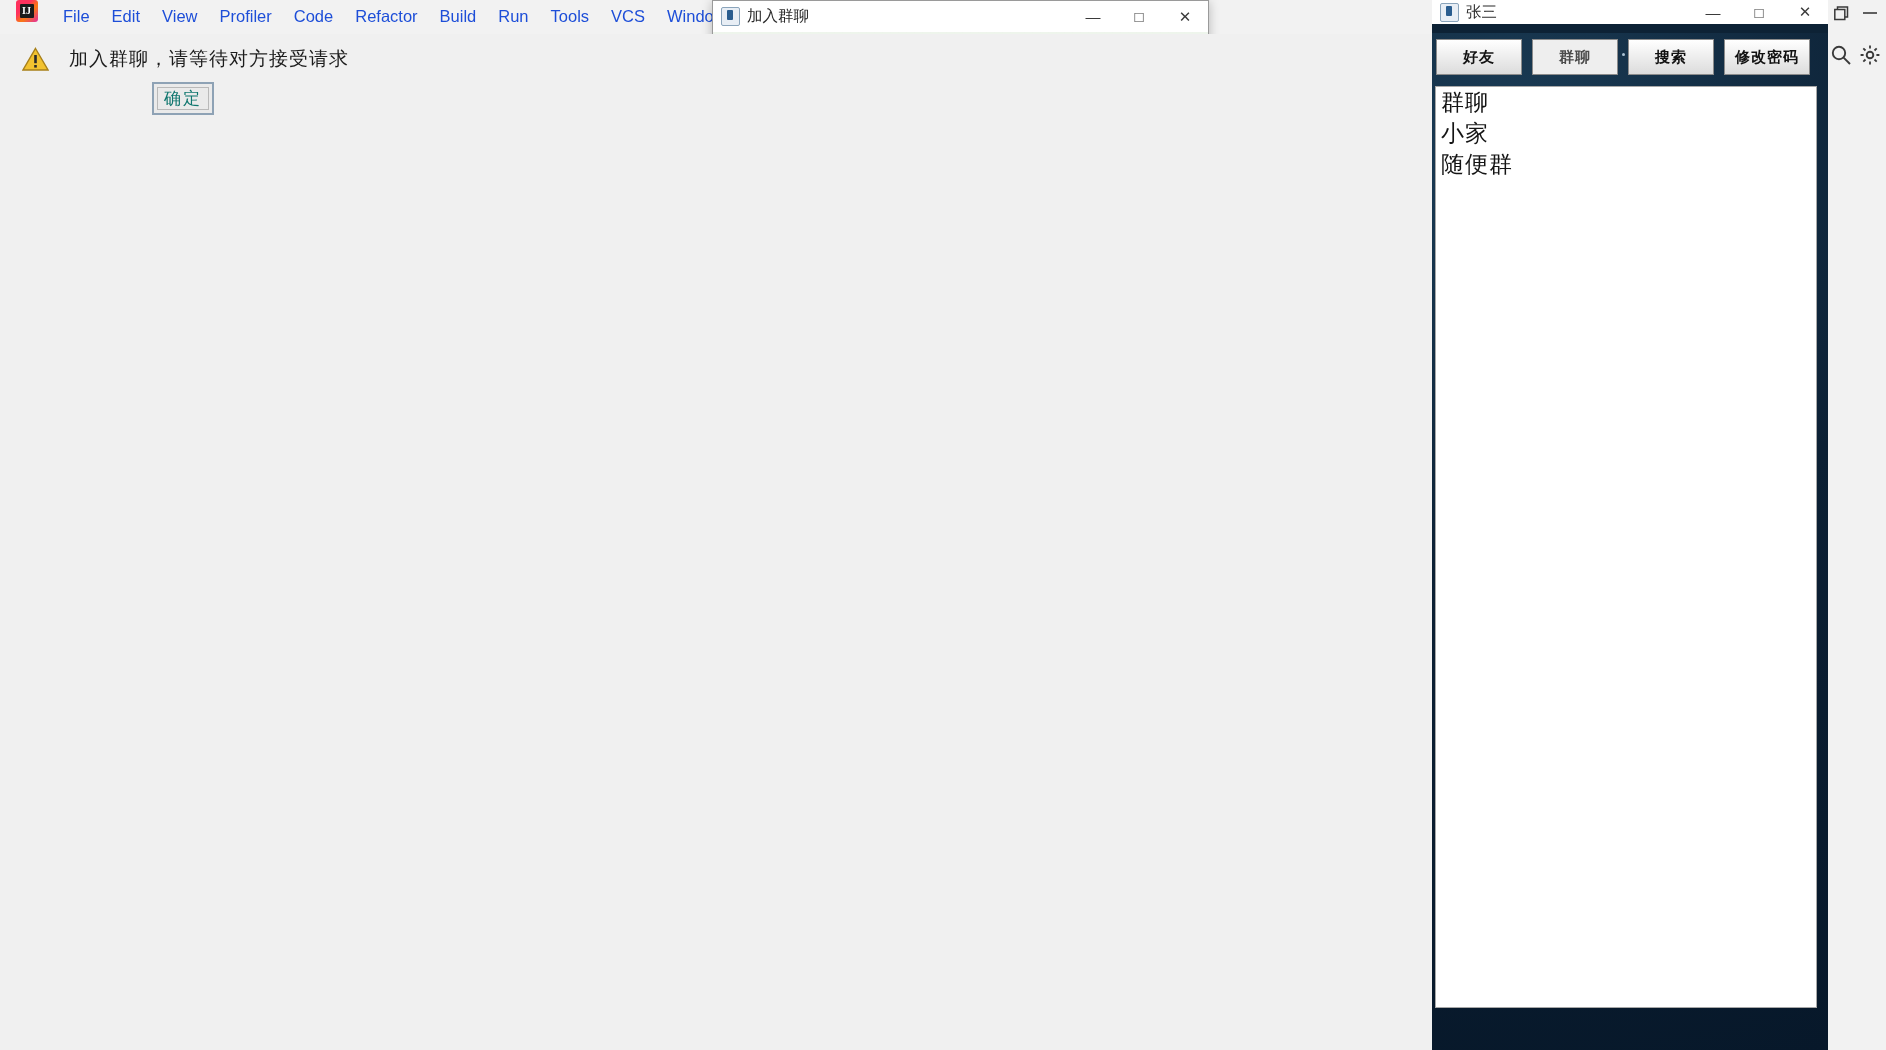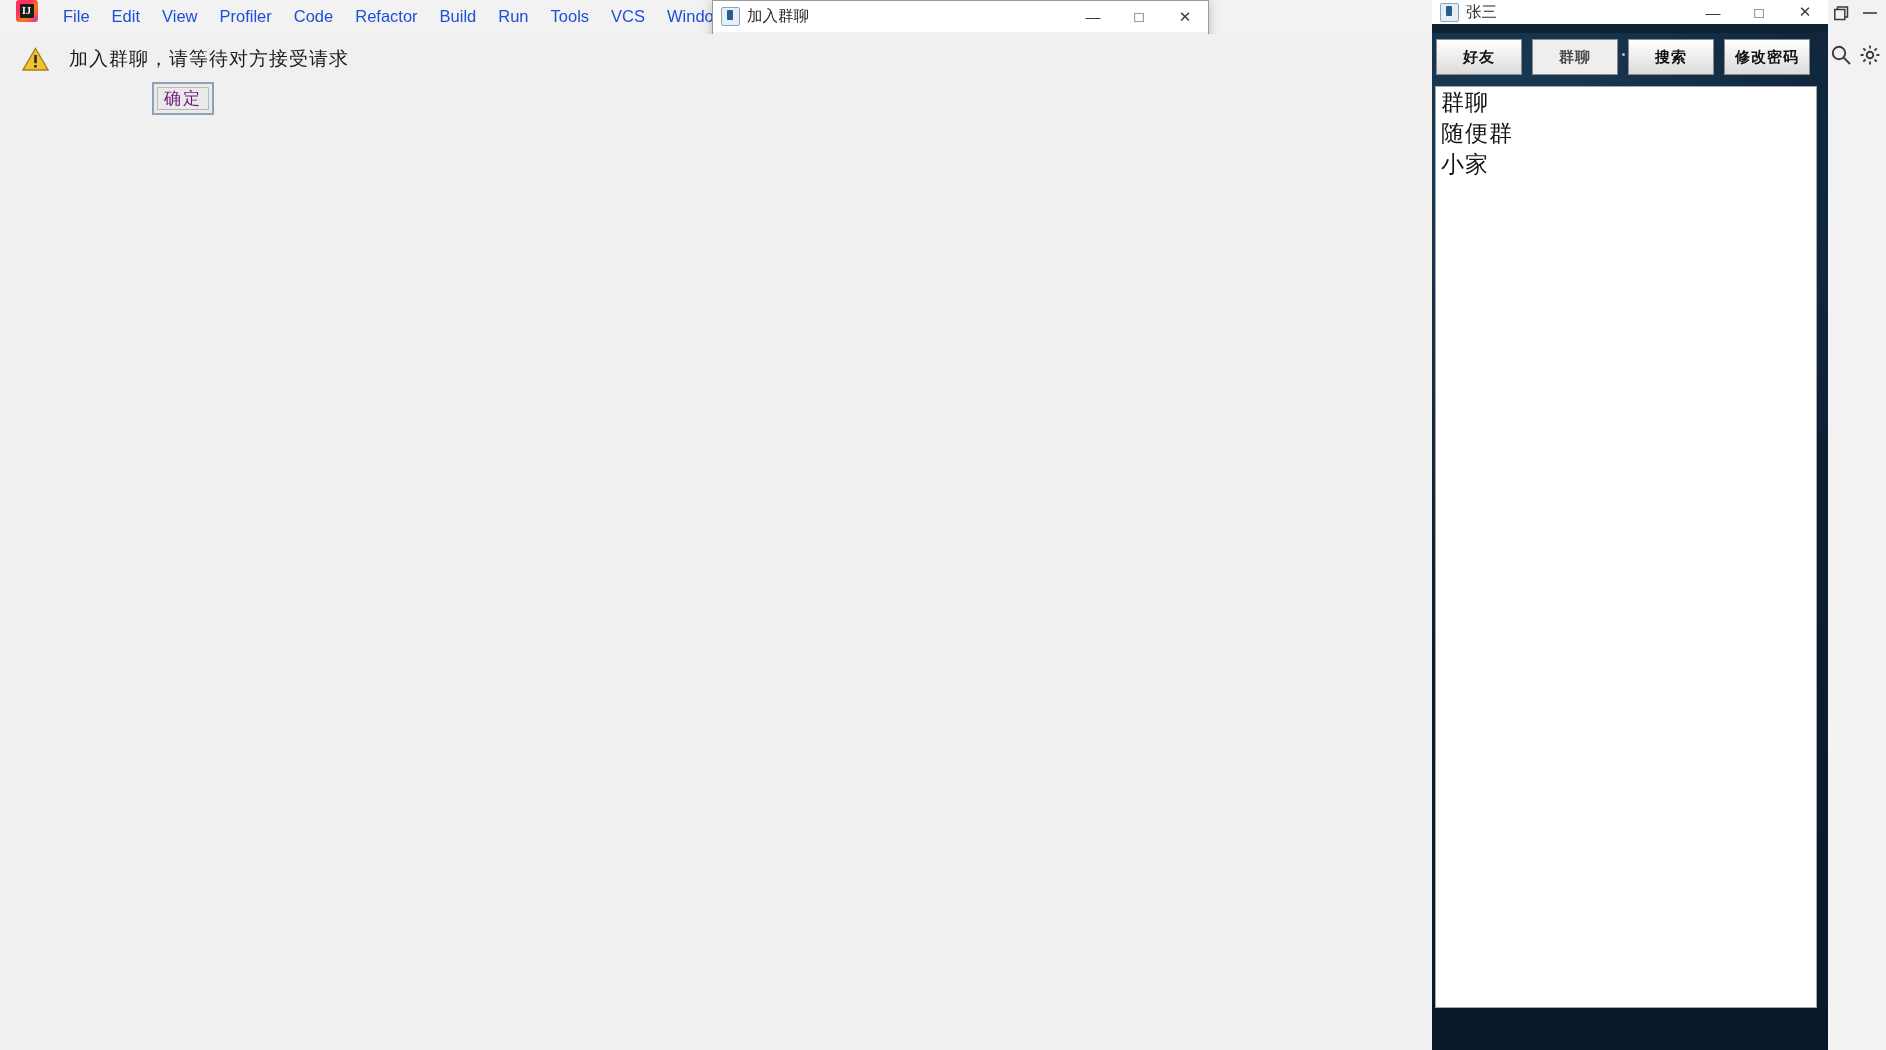--- a/index.html
+++ b/index.html
@@ -152,21 +152,21 @@
   #alertdlg{left:773px;top:213px;width:369px;height:120px;border:1px solid #8d8d8d;background:#f0f0f0;box-shadow:0 3px 14px rgba(0,0,0,.3);}
   #alerthdr{height:34px;background:#fff;display:flex;align-items:center;padding:0 0 0 12px;}
   #alerthdr .t{font-size:16px;color:#2b2b2b;}
   #alerthdr .x{margin-left:auto;width:46px;height:34px;display:flex;align-items:center;justify-content:center;font-size:19px;color:#3a3a3a;}
   #alertbody{position:absolute;left:0;top:34px;right:0;bottom:0;background:#f0f0f0;}
   #alertmsg{display:flex;align-items:center;gap:20px;padding:12px 0 0 22px;}
   #alertmsg .txt{font-family:"DejaVu Serif","Liberation Serif",serif;font-size:19px;color:#1c1c1c;letter-spacing:1px;}
   #alertok{position:absolute;left:152px;top:48px;width:58px;height:29px;background:#eaeaea;border:2px solid #8ea2b5;
      display:flex;align-items:center;justify-content:center;}
   #alertok .inner{width:50px;height:21px;border:1px solid #b9b9b9;display:flex;align-items:center;justify-content:center;
-     font-family:"DejaVu Serif","Liberation Serif",serif;font-size:17px;color:#701a75;letter-spacing:2px;}
+     font-family:"DejaVu Serif","Liberation Serif",serif;font-size:17px;color:#0f766e;letter-spacing:2px;}
 
   
   #clientwin{left:1432px;top:0;width:396px;height:1050px;background:#0d2235;border:none;box-shadow:none;}
   #clientwin .jtitle{height:24px;background:#fff;}
   #clientbody{position:absolute;left:0;top:33px;right:0;bottom:0;
      background:radial-gradient(circle at 20% 12%, #1b3d57 0%, #0c2034 45%, #07182a 100%);overflow:hidden;}
   .star{position:absolute;background:#cfe6f5;border-radius:50%;opacity:.8;}
   #clienttabs{position:absolute;left:0;top:6px;width:100%;height:36px;display:flex;gap:10px;padding-left:4px;}
   .ctab{width:84px;height:34px;background:linear-gradient(180deg,#ffffff,#dcdcdc);border:1px solid #8b8b8b;
      display:flex;align-items:center;justify-content:center;
@@ -838,22 +838,22 @@
         <div class="star" style="left: 374px; top: 950px; width: 3.4px; height: 3.4px;"></div>
       </div>
     <div id="clienttabs">
       <div class="ctab">好友</div>
       <div class="ctab active">群聊</div>
       <div class="ctab">搜索</div>
       <div class="ctab">修改密码</div>
     </div>
     <div id="clientlist">
         <div class="li">群聊</div>
+        <div class="li">小家</div>
         <div class="li">随便群</div>
-        <div class="li">小家</div>
       </div>
   </div>
 </div>
 
 <div id="farright">
   <div class="ricn" style="left:6px;top:6px;">
     <svg width="16" height="15" viewBox="0 0 16 15">
         <rect x="0.8" y="3.5" width="10" height="10" fill="none" stroke="#3a3a3a" stroke-width="1.5"></rect>
         <path d="M3.5 3.5V1h10v10h-2.5" fill="none" stroke="#3a3a3a" stroke-width="1.5"></path>
       </svg>

